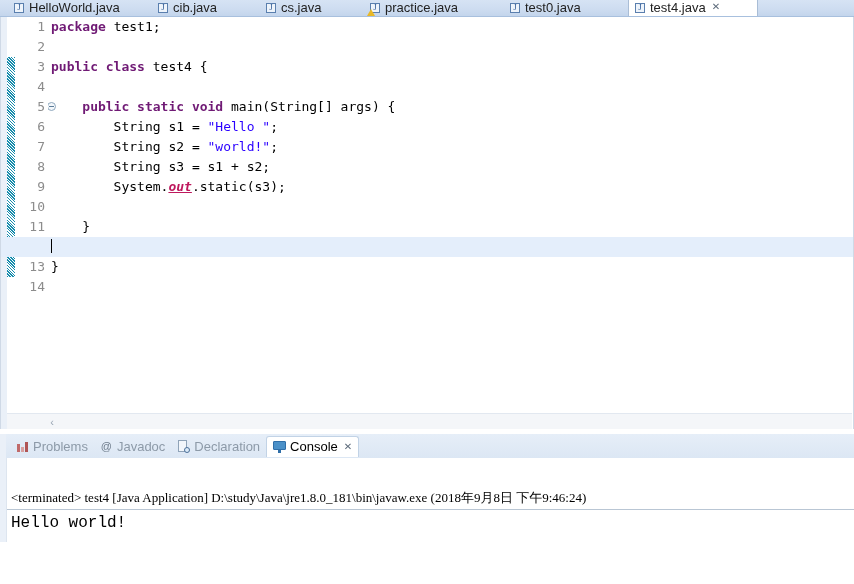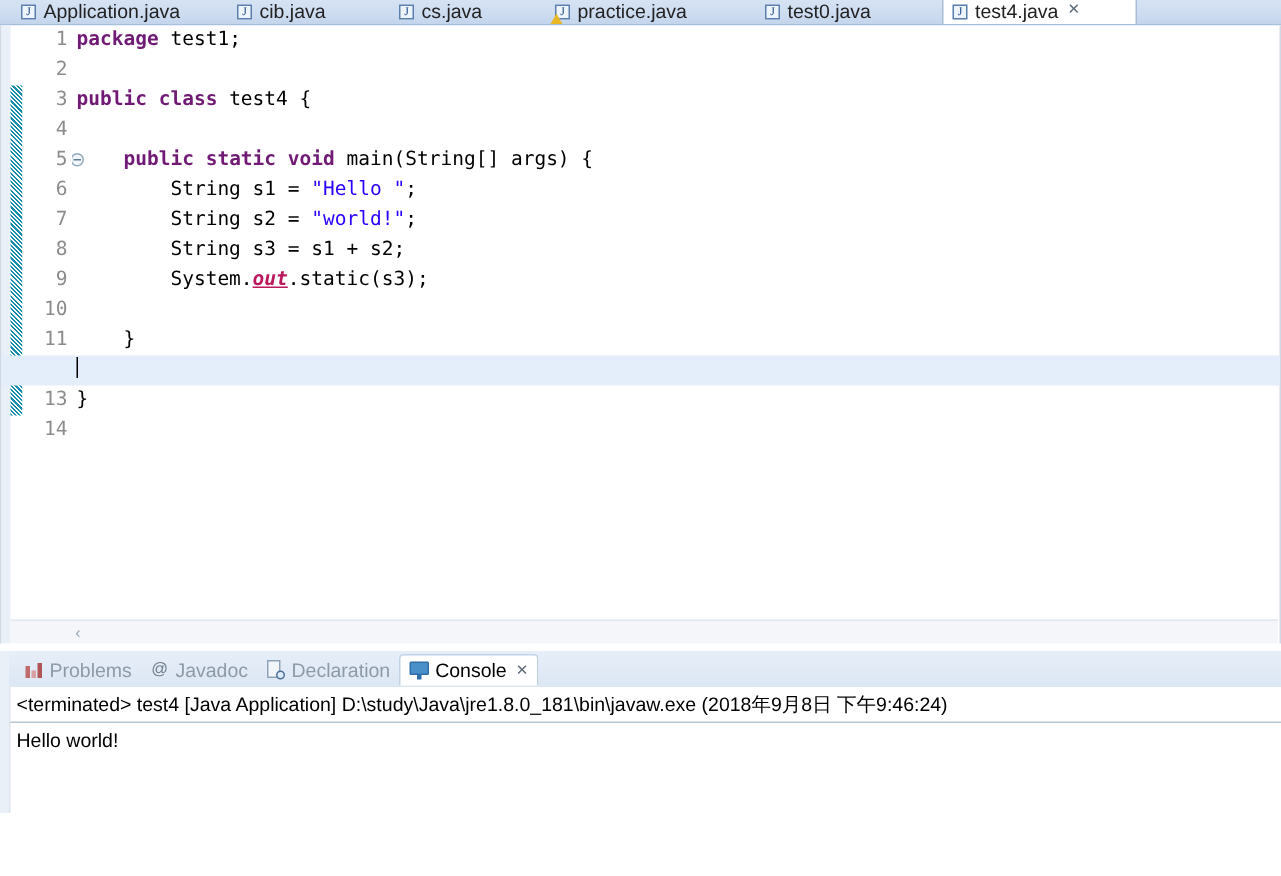--- a/index.html
+++ b/index.html
@@ -293,45 +293,46 @@
     position: absolute;
     left: 6px;
     top: 24px;
     right: 0;
     bottom: 0;
     background: #ffffff;
     border-left: 1px solid #dde5ef;
     box-sizing: border-box;
   }
   .console-header {
-    font-family: Liberation Sans, sans-serif;
+    font-family: Liberation Serif, serif;
     font-size: 13px;
     color: #000000;
     padding: 3px 4px 2px 4px;
     border-bottom: 1px solid #b9c6d4;
     white-space: nowrap;
+    margin-top: 28px;
   }
   .console-out {
-    font-family: Liberation Sans, sans-serif;
-    font-size: 13px;
+    font-family: Liberation Mono, monospace;
+    font-size: 16px;
     color: #000000;
     padding: 4px 20px 0 4px;
     white-space: pre;
   }
 </style>
 </head>
 <body>
 
 <div class="tabbar">
     <div class="tab" style="left: 8px; width: 130px;">
       <span class="tab-icon">
         <span class="jbox"></span>
         <span class="jletter">J</span>
       </span>
-      <span class="tab-label">Application.java</span>
+      <span class="tab-label">HelloWorld.java</span>
     </div>
     <div class="tab" style="left: 152px; width: 92px;">
       <span class="tab-icon">
         <span class="jbox"></span>
         <span class="jletter">J</span>
       </span>
       <span class="tab-label">cib.java</span>
     </div>
     <div class="tab" style="left: 260px; width: 86px;">
       <span class="tab-icon">

